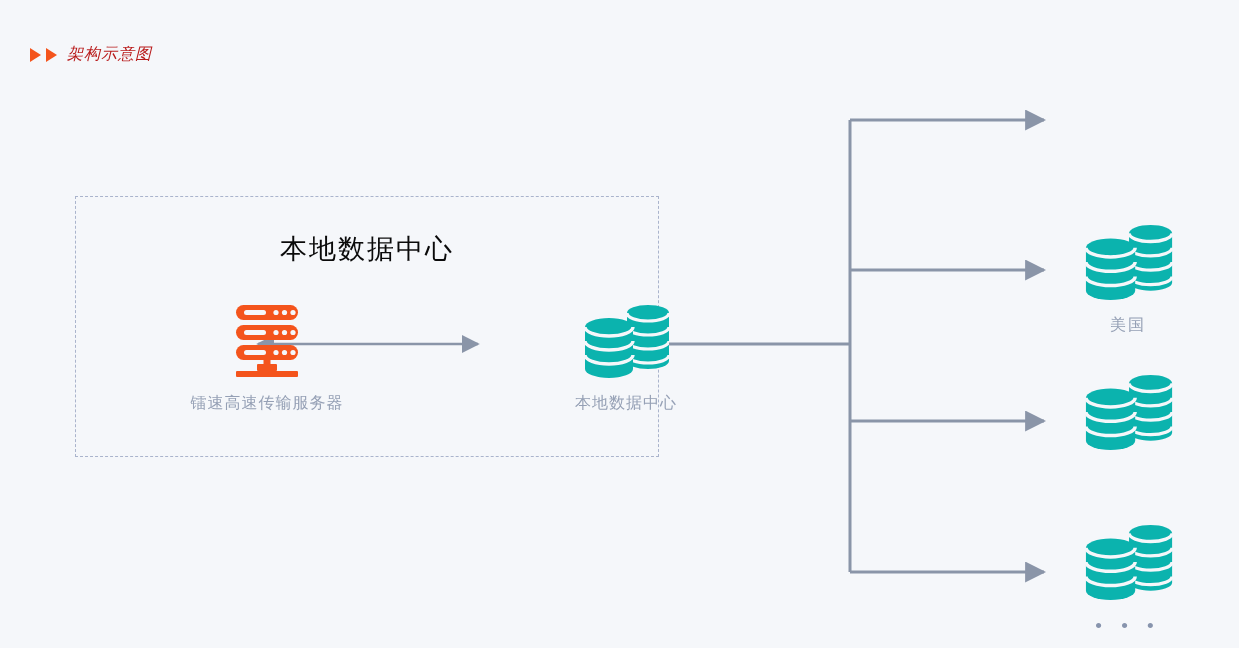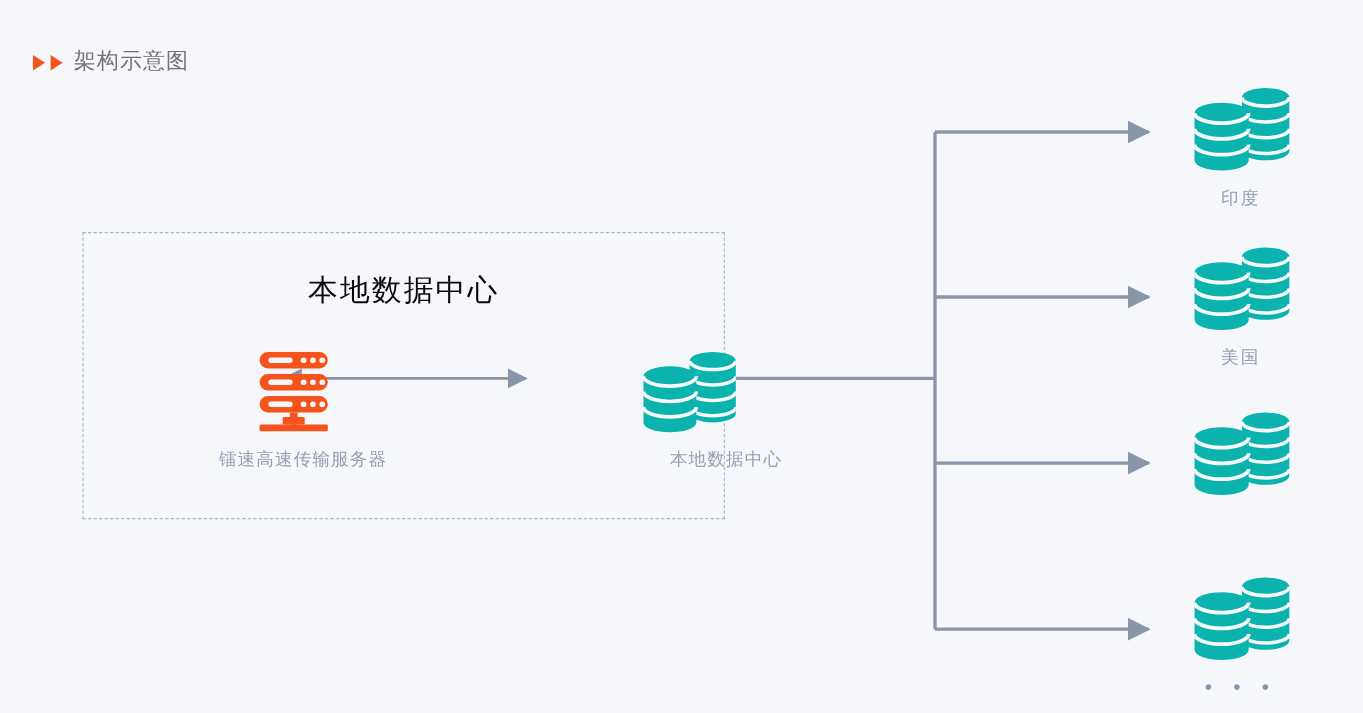--- a/index.html
+++ b/index.html
@@ -36,52 +36,53 @@
     gap: 5px;
     margin-top: 2px;
   }
   .tri {
     width: 0; height: 0;
     border-top: 7px solid transparent;
     border-bottom: 7px solid transparent;
     border-left: 11px solid #f4541c;
   }
   .title-text {
-    font-size: 20px;
-    color: #737373;
+    font-size: 16px;
+    color: #b91c1c;
     letter-spacing: 1px;
     line-height: 1;
     white-space: nowrap;
+    font-style: italic;
   }
 
   
   .dc-box {
     position: absolute;
     left: 75px;
-    top: 211px;
+    top: 196px;
     width: 584px;
     height: 261px;
     border: 1.6px dashed #aab4cc;
     box-sizing: border-box;
   }
   .dc-title {
     position: absolute;
     left: 0; right: 0;
     top: 34px;
     text-align: center;
     font-size: 27px;
     color: #0a0a0a;
     letter-spacing: 2px;
   }
 
   
   .node {
     position: absolute;
     width: 170px;
-    text-align: right;
+    text-align: center;
   }
   .node.server { left: 106px; top: 100px; }
   .node.localdb { left: 465px; top: 100px; }
   .node-caption {
     margin-top: 14px;
     font-size: 16px;
     color: #95a0b5;
     letter-spacing: 1px;
     white-space: nowrap;
   }
@@ -222,42 +223,20 @@
               <path d="M2 40 a24 9 0 0 0 48 0"></path>
               <path d="M2 54 a24 9 0 0 0 48 0"></path>
             </g>
           </g>
         </svg>
       </div>
       <div class="node-caption">本地数据中心</div>
     </div>
   </div>
 
-  <div class="region" style="left:1048px; top:76px;">
-    <div class="region-icon-wrap">
-      <svg width="90" height="80" viewBox="0 0 86 78">
-        <g fill="#0bb3ae">
-          <path d="M44 12 a21 8 0 0 1 42 0 v48 a21 8 0 0 1 -42 0 z"></path>
-          <g stroke="#f5f7fa" stroke-width="3.2" fill="none">
-            <path d="M44 12 a21 8 0 0 0 42 0"></path>
-            <path d="M44 26 a21 8 0 0 0 42 0"></path>
-            <path d="M44 40 a21 8 0 0 0 42 0"></path>
-            <path d="M44 54 a21 8 0 0 0 42 0"></path>
-          </g>
-          <path d="M2 26 a24 9 0 0 1 48 0 v42 a24 9 0 0 1 -48 0 z"></path>
-          <g stroke="#f5f7fa" stroke-width="3.4" fill="none">
-            <path d="M2 26 a24 9 0 0 0 48 0"></path>
-            <path d="M2 40 a24 9 0 0 0 48 0"></path>
-            <path d="M2 54 a24 9 0 0 0 48 0"></path>
-          </g>
-        </g>
-      </svg>
-    </div>
-    <div class="region-caption">印度</div>
-  </div>
 
   <div class="region" style="left:1048px; top:221px;">
     <div class="region-icon-wrap">
       <svg width="90" height="80" viewBox="0 0 86 78">
         <g fill="#0bb3ae">
           <path d="M44 12 a21 8 0 0 1 42 0 v48 a21 8 0 0 1 -42 0 z"></path>
           <g stroke="#f5f7fa" stroke-width="3.2" fill="none">
             <path d="M44 12 a21 8 0 0 0 42 0"></path>
             <path d="M44 26 a21 8 0 0 0 42 0"></path>
             <path d="M44 40 a21 8 0 0 0 42 0"></path>

